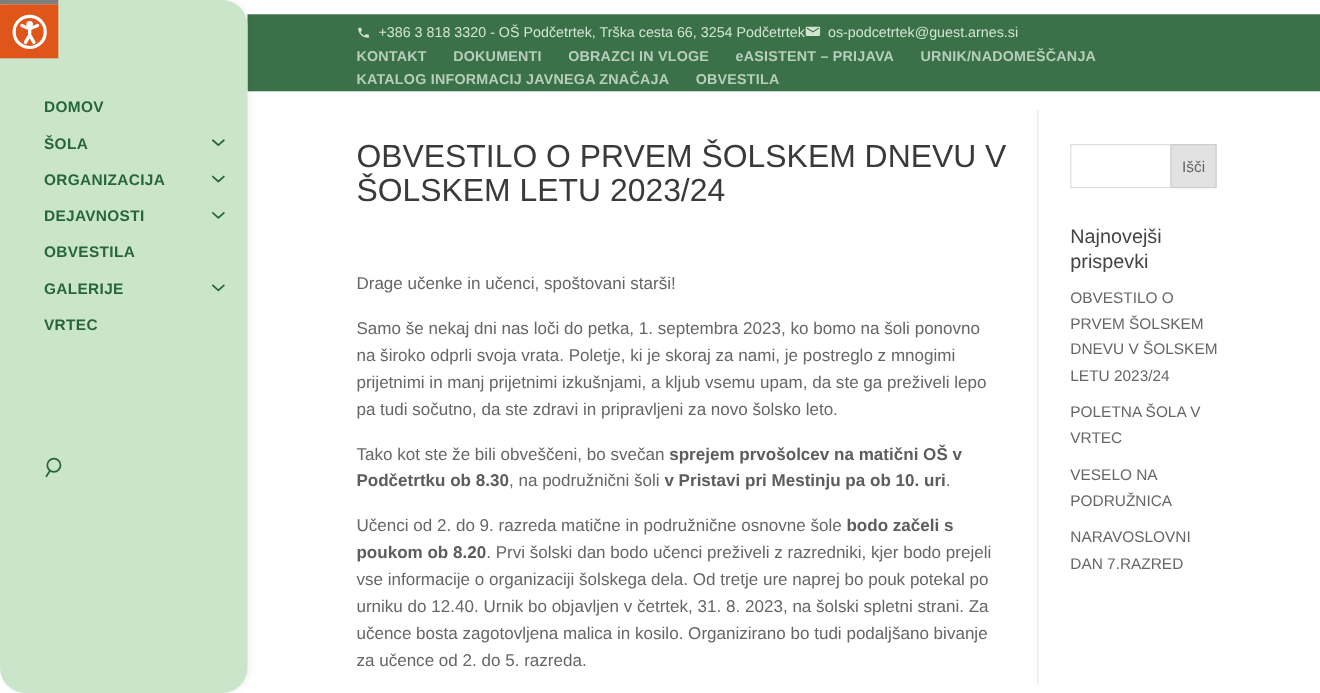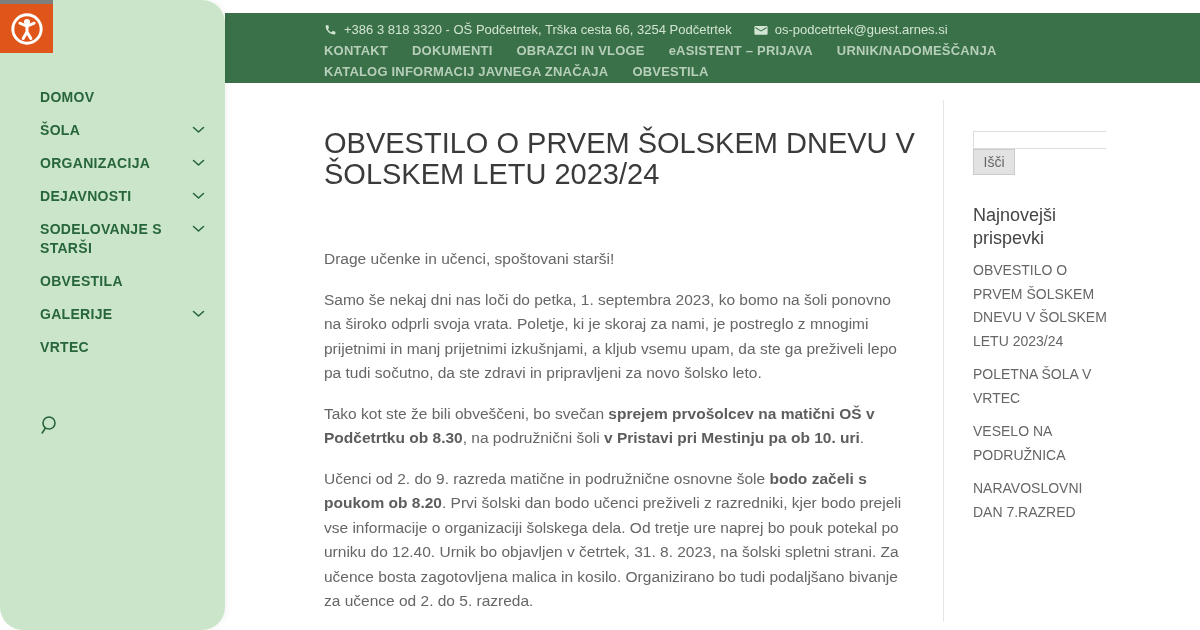--- a/index.html
+++ b/index.html
@@ -26,38 +26,38 @@
   .nav-item{position:relative;margin-bottom:14px;padding-right:28px;font-size:14px;font-weight:700;letter-spacing:.3px;color:var(--sidebar-text);line-height:19px;cursor:pointer;}
   .nav-item .chev{position:absolute;right:2px;top:5px;color:var(--sidebar-text);}
   .sidebar-search{position:absolute;left:40px;top:415px;width:22px;height:22px;cursor:pointer;}
 
   
   .topbar{position:absolute;left:225px;top:13px;width:975px;height:70px;background:var(--topbar-bg);padding:6px 20px 0 99px;z-index:2;}
   .tb-row{display:flex;align-items:center;height:21px;white-space:nowrap;}
   .tb-contact{color:var(--topbar-contact);font-size:13px;}
   .tb-phone{display:flex;align-items:center;}
   .tb-phone svg{margin-right:7px;}
-  .tb-email{display:flex;align-items:flex-end;margin-left:22px;color:var(--topbar-contact);}
+  .tb-email{display:flex;align-items:center;color:var(--topbar-contact);}
   .tb-email svg{margin-right:7px;}
   .tb-menu{color:var(--topbar-menu);font-size:13px;font-weight:600;letter-spacing:.2px;}
   .tb-menu .tb-item{margin-right:24px;color:var(--topbar-menu);}
 
   
   .article{position:absolute;left:324px;top:70px;width:610px;z-index:1;}
   .article h1{margin-top:58px;font-size:29px;line-height:31px;font-weight:400;color:var(--title-color);}
   .meta{margin-top:16px;font-size:14px;color:var(--body-color);line-height:17px;}
   .meta .author{color:var(--body-color);}
   .paragraphs{margin-top:57px;width:584px;font-size:15.5px;line-height:24.5px;color:var(--body-color);}
   .paragraphs p{margin-bottom:16px;}
   .paragraphs b{font-weight:700;color:#5d5d5d;}
 
   
   .divider{position:absolute;left:943px;top:100px;width:1px;height:522px;background:var(--divider);}
   .aside{position:absolute;left:973px;top:131px;width:142px;}
-  .searchbar{display:flex;width:133px;height:44px;flex-direction:column;}
+  .searchbar{display:flex;width:133px;height:44px;}
   .searchbar input{flex:1;min-width:0;height:40px;border:1px solid #ddd;border-right:none;background:#fff;padding:0 8px;font-size:14px;color:#666;outline:none;font-family:inherit;}
   .searchbar button{width:42px;height:40px;border:1px solid #ccc;background:#e2e2e2;color:#666;font-size:14px;cursor:pointer;font-family:inherit;}
   .aside h2{margin-top:29px;font-size:18px;line-height:23px;font-weight:500;color:#444;}
   .post-list{margin-top:9px;}
   .post-link{display:block;font-size:14px;line-height:23.5px;color:var(--body-color);margin-bottom:10px;}
 </style>
 </head>
 <body>
 
 <header class="topbar">
@@ -102,23 +102,20 @@
       <div class="nav-item"><span>DOMOV</span></div>
       <div class="nav-item"><span>ŠOLA</span><svg class="chev" width="13" height="8" viewBox="0 0 13 8">
           <polyline points="1.5,1.5 6.5,6 11.5,1.5" fill="none" stroke="currentColor" stroke-width="1.6" stroke-linecap="round" stroke-linejoin="round"></polyline>
         </svg></div>
       <div class="nav-item"><span>ORGANIZACIJA</span><svg class="chev" width="13" height="8" viewBox="0 0 13 8">
           <polyline points="1.5,1.5 6.5,6 11.5,1.5" fill="none" stroke="currentColor" stroke-width="1.6" stroke-linecap="round" stroke-linejoin="round"></polyline>
         </svg></div>
       <div class="nav-item"><span>DEJAVNOSTI</span><svg class="chev" width="13" height="8" viewBox="0 0 13 8">
           <polyline points="1.5,1.5 6.5,6 11.5,1.5" fill="none" stroke="currentColor" stroke-width="1.6" stroke-linecap="round" stroke-linejoin="round"></polyline>
         </svg></div>
-      <div class="nav-item"><span>SODELOVANJE S STARŠI</span><svg class="chev" width="13" height="8" viewBox="0 0 13 8">
-          <polyline points="1.5,1.5 6.5,6 11.5,1.5" fill="none" stroke="currentColor" stroke-width="1.6" stroke-linecap="round" stroke-linejoin="round"></polyline>
-        </svg></div>
       <div class="nav-item"><span>OBVESTILA</span></div>
       <div class="nav-item"><span>GALERIJE</span><svg class="chev" width="13" height="8" viewBox="0 0 13 8">
           <polyline points="1.5,1.5 6.5,6 11.5,1.5" fill="none" stroke="currentColor" stroke-width="1.6" stroke-linecap="round" stroke-linejoin="round"></polyline>
         </svg></div>
       <div class="nav-item"><span>VRTEC</span></div>
     </nav>
   <div class="sidebar-search">
     <svg width="21" height="21" viewBox="0 0 21 21">
       <circle cx="9" cy="8" r="6" fill="none" stroke="#27663a" stroke-width="1.6"></circle>
       <line x1="5.4" y1="13" x2="2.2" y2="18" stroke="#27663a" stroke-width="1.6" stroke-linecap="round"></line>

